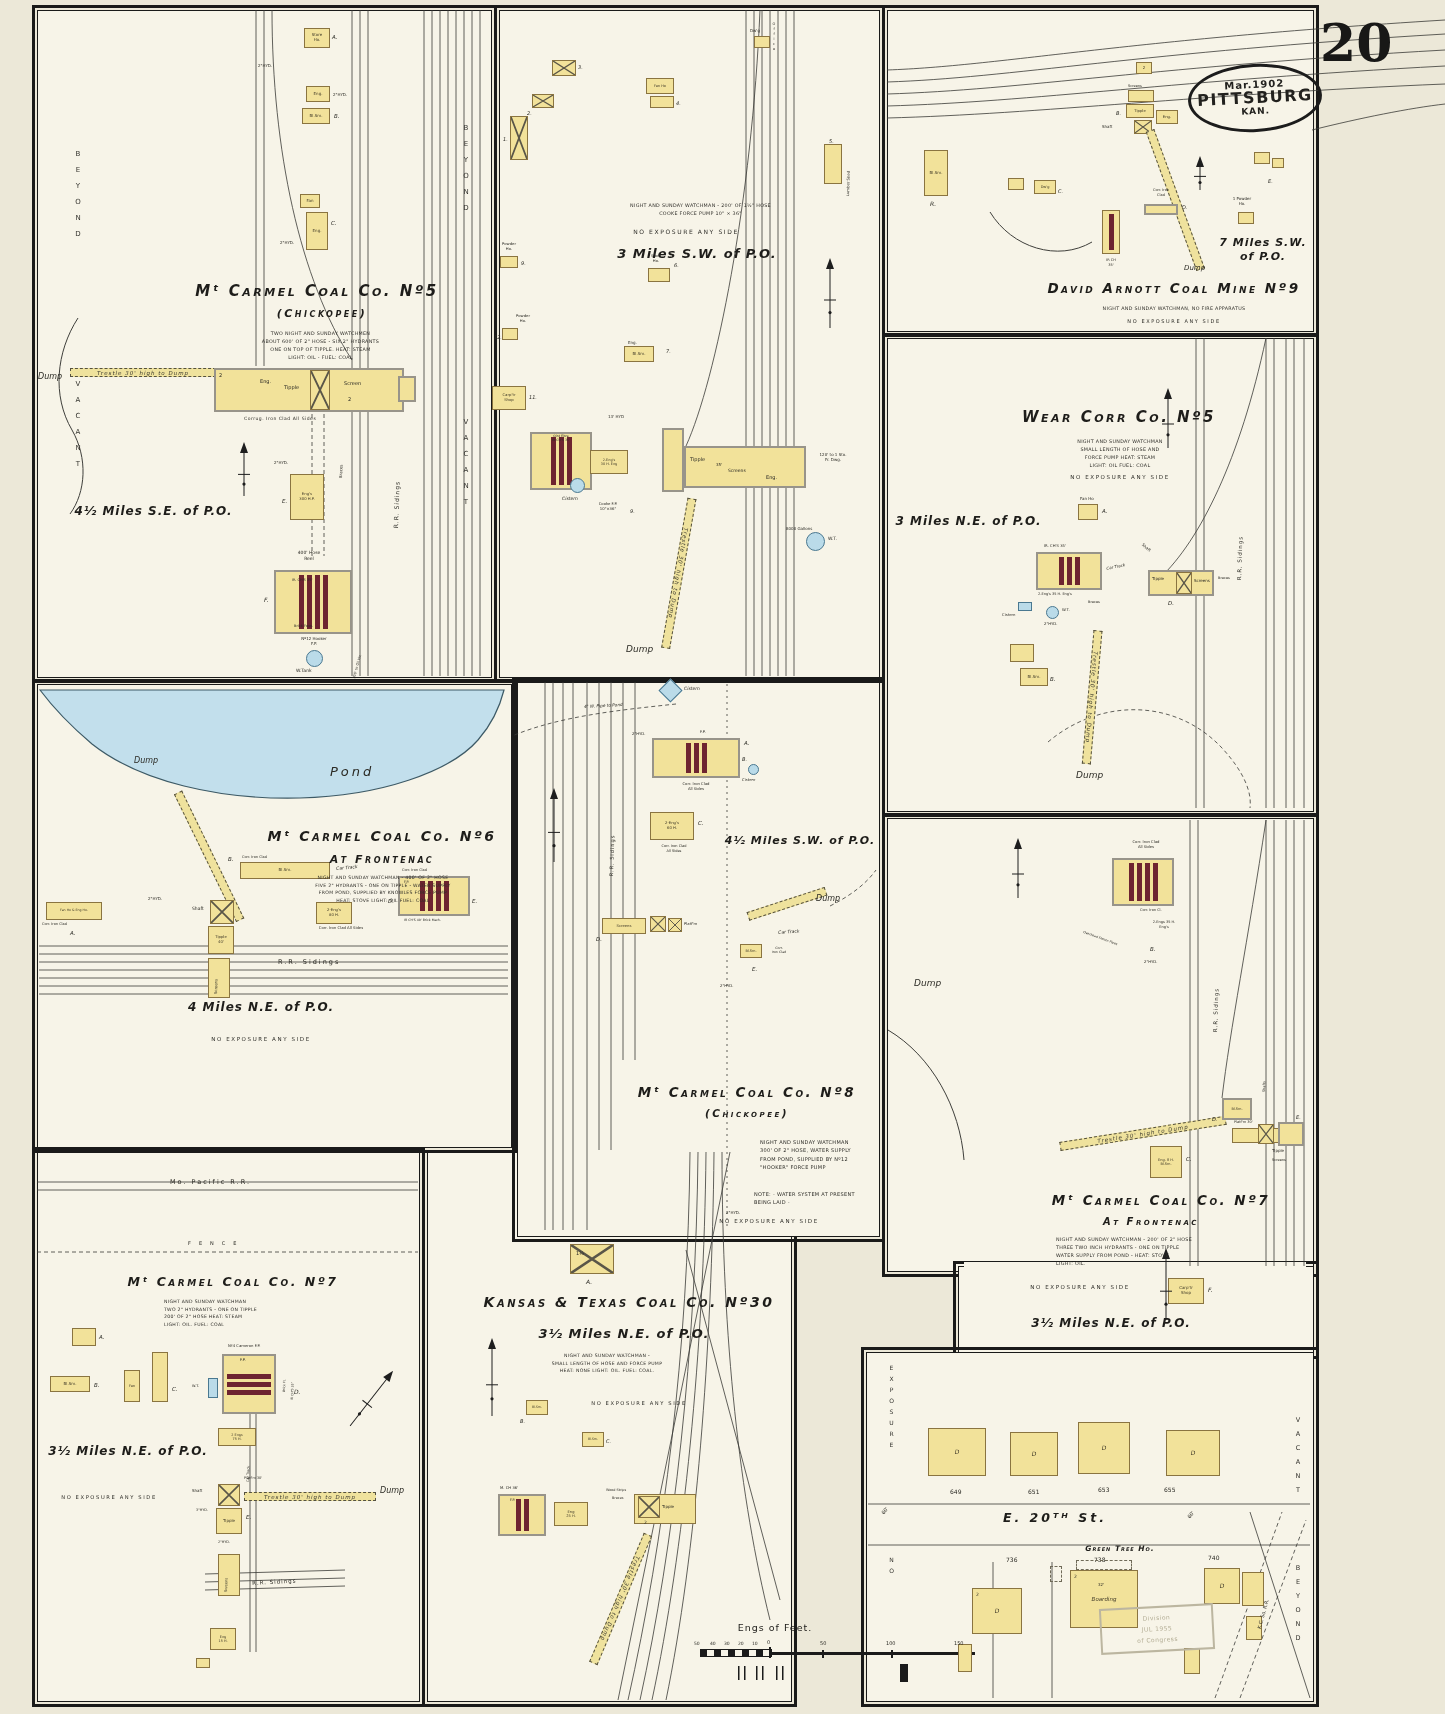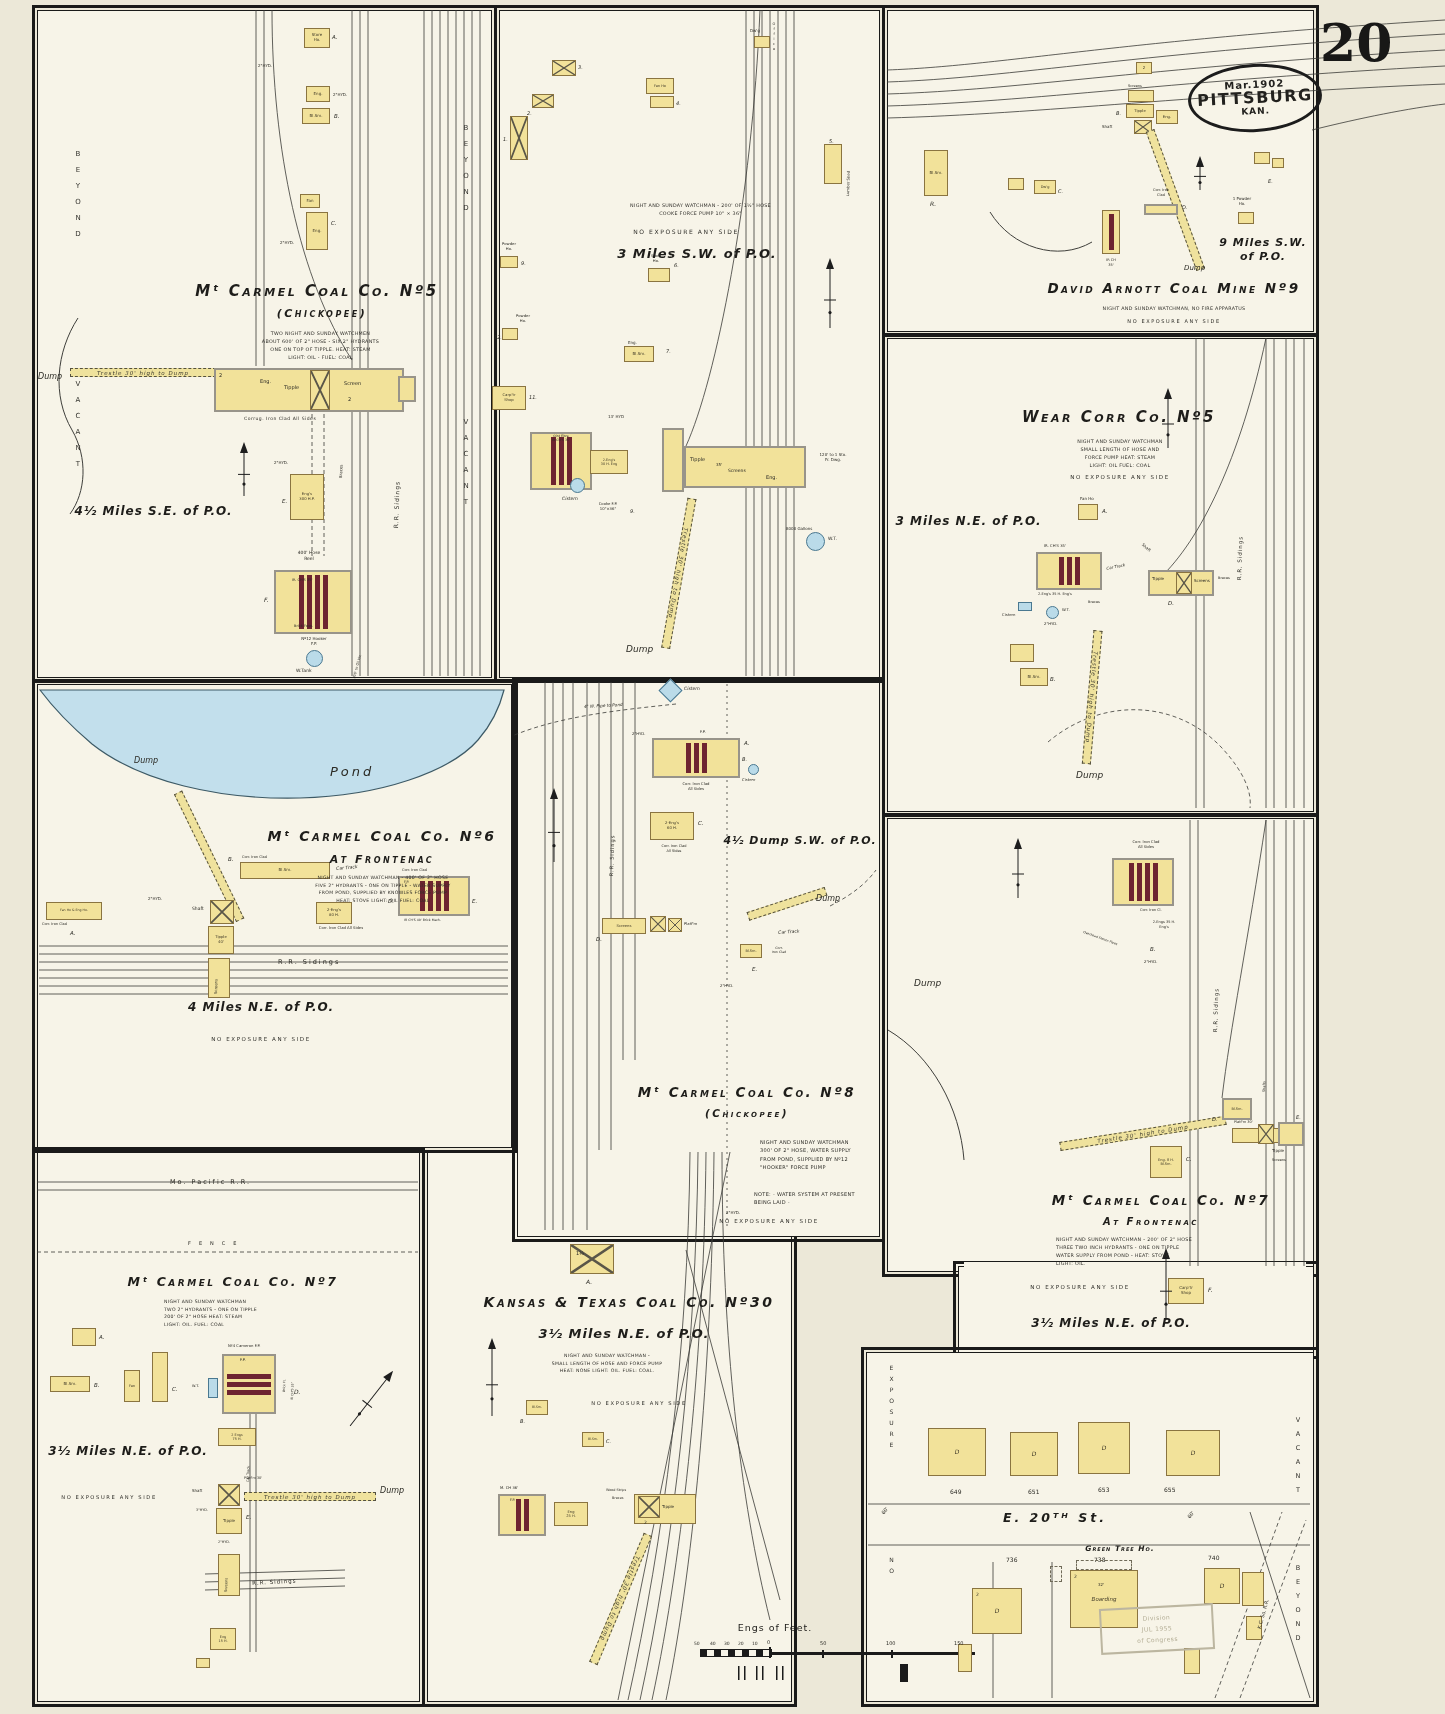--- a/index.html
+++ b/index.html
@@ -797,21 +797,21 @@
     <div class="loc" style="left:66px;top:504px;width:175px;font-size:12px">4½ Miles S.E. of P.O.</div>
 
     <div class="nt" style="left:588px;top:202px;width:225px;font-size:4.8px">Night and Sunday watchman - 200' of 1½" hose
 Cooke force pump 10" × 36"</div>
     <div class="exp" style="left:602px;top:228px;width:168px;font-size:6px">No Exposure Any Side</div>
     <div class="loc" style="left:592px;top:246px;width:210px;font-size:13px">3 Miles S.W. of P.O.</div>
 
     <div class="t1" style="left:1038px;top:280px;width:272px;font-size:13.5px">David Arnott Coal Mine Nº9</div>
     <div class="nt" style="left:1038px;top:305px;width:272px;font-size:4.8px">Night and Sunday watchman, no fire apparatus</div>
     <div class="exp" style="left:1038px;top:318px;width:272px;font-size:5px">No Exposure Any Side</div>
-    <div class="loc" style="left:1216px;top:236px;width:94px;font-size:11px">9 Miles S.W.
+    <div class="loc" style="left:1216px;top:236px;width:94px;font-size:11px">7 Miles S.W.
 of P.O.</div>
 
     <div class="t1" style="left:988px;top:408px;width:262px;font-size:15px">Wear Corr Co. Nº5</div>
     <div class="nt" style="left:1000px;top:438px;width:240px;font-size:4.8px">Night and Sunday watchman
 small length of hose and
 force pump   Heat: Steam
 Light: Oil   Fuel: Coal</div>
     <div class="exp" style="left:1000px;top:474px;width:240px;font-size:5.5px">No Exposure Any Side</div>
     <div class="loc" style="left:886px;top:514px;width:165px;font-size:12px">3 Miles N.E. of P.O.</div>
 
@@ -825,21 +825,21 @@
     <div class="exp" style="left:180px;top:1036px;width:162px;font-size:5.5px">No Exposure Any Side</div>
 
     <div class="t1" style="left:616px;top:1084px;width:262px;font-size:13.5px">Mᵗ Carmel Coal Co. Nº8</div>
     <div class="t1" style="left:666px;top:1107px;width:162px;font-size:10.5px">(Chickopee)</div>
     <div class="nt left" style="left:760px;top:1138px;font-size:5px">Night and Sunday watchman
 300' of 2" hose, water supply
 from pond, supplied by Nº12
 "Hooker" force pump</div>
     <div class="nt left" style="left:754px;top:1190px;font-size:5px">Note: - Water system at present
 being laid -</div>
-    <div class="loc" style="left:720px;top:834px;width:160px;font-size:11px">4½ Dump S.W. of P.O.</div>
+    <div class="loc" style="left:720px;top:834px;width:160px;font-size:11px">4½ Miles S.W. of P.O.</div>
     <div class="exp" style="left:686px;top:1218px;width:166px;font-size:5.5px">No Exposure Any Side</div>
 
     <div class="t1" style="left:1034px;top:1192px;width:254px;font-size:13.5px">Mᵗ Carmel Coal Co. Nº7</div>
     <div class="t1" style="left:1090px;top:1216px;width:122px;font-size:10px">At Frontenac</div>
     <div class="nt left" style="left:1056px;top:1236px;font-size:4.8px">Night and Sunday watchman - 200' of 2" hose
 three two inch hydrants - one on tipple
 water supply from pond - Heat: Stove
 Light: Oil.</div>
     <div class="exp" style="left:1014px;top:1284px;width:132px;font-size:5.5px">No Exposure Any Side</div>
     <div class="loc" style="left:1030px;top:1316px;width:162px;font-size:12px">3½ Miles N.E. of P.O.</div>

